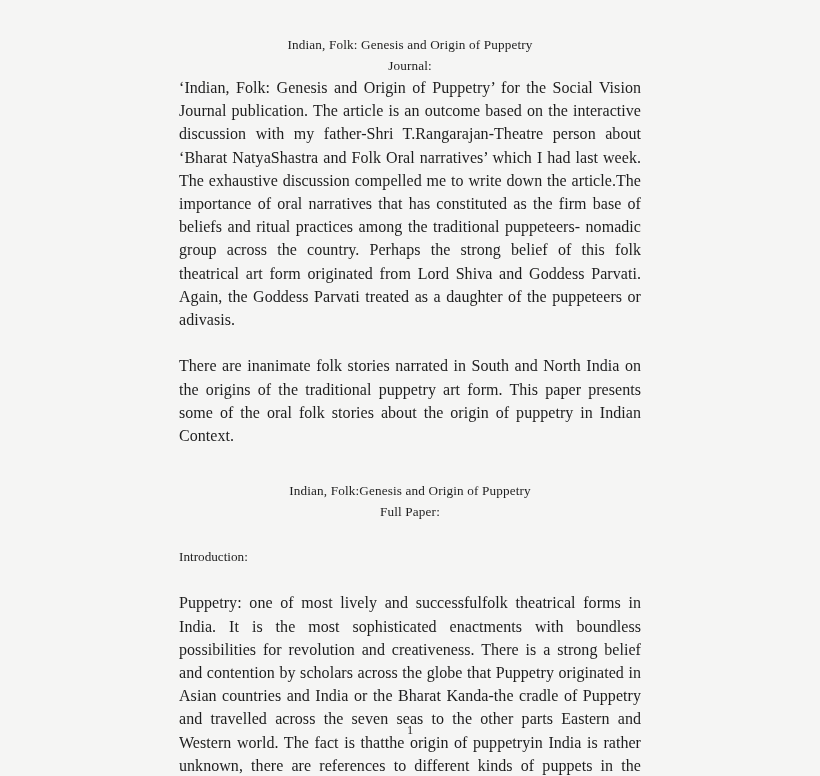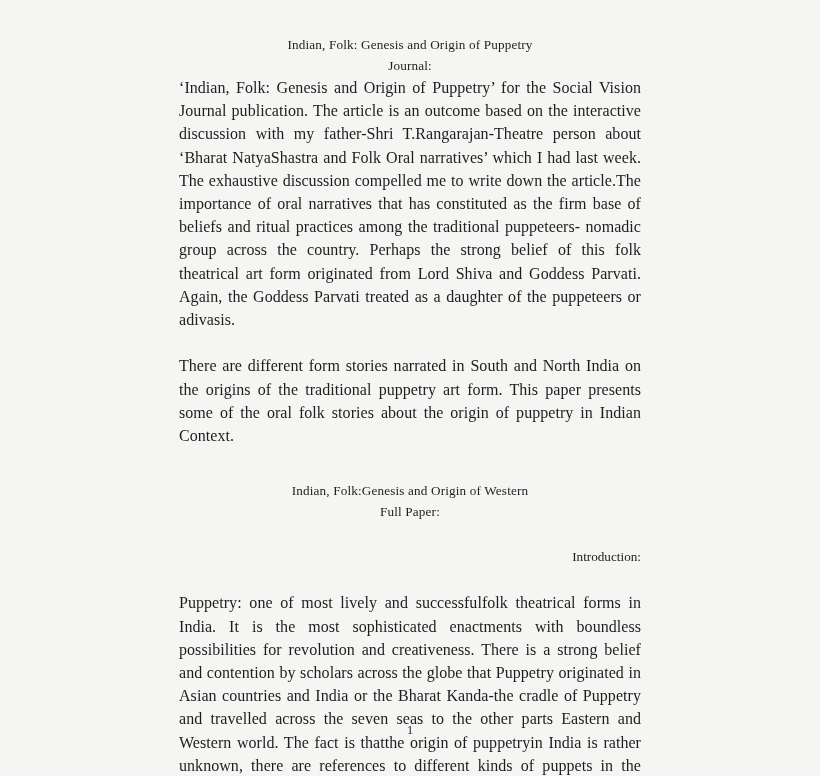--- a/index.html
+++ b/index.html
@@ -47,21 +47,21 @@
     text-justify: inter-word;
     font-size: 16px;
     line-height: 23.2px;
     letter-spacing: 0.05px;
     word-spacing: 0.2px;
     -webkit-hyphens: none;
     hyphens: none;
   }
   .head-plain {
     margin: 0;
-    text-align: right;
+    text-align: left;
     font-size: 13.2px;
     line-height: 23.2px;
   }
   .spacer-title-block { height: 34px; }
   .gap-l { height: 23px; }
   .gap-xl { height: 33px; }
   .page-number {
     position: absolute;
     left: 0;
     right: 0;
@@ -88,25 +88,25 @@
   <div class="content">
 
     <div class="spacer-title-block"></div>
 
     <div class="line-title">Indian, Folk: Genesis and Origin of Puppetry</div>
 
     <div class="line-sub">Journal:</div>
 
     <p class="para j-all">‘Indian, Folk: Genesis and Origin of Puppetry’ for the Social Vision Journal publication. The article is an outcome based on the interactive discussion with my father-Shri T.Rangarajan-Theatre person about ‘Bharat NatyaShastra and Folk Oral narratives’ which I had last week. The exhaustive discussion compelled me to write down the article.The importance of oral narratives that has constituted as the firm base of beliefs and ritual practices among the traditional puppeteers- nomadic group across the country. Perhaps the strong belief of this folk theatrical art form originated from Lord Shiva and Goddess Parvati. Again, the Goddess Parvati treated as a daughter of the puppeteers or adivasis.</p>
 
-    <p class="para">There are different form stories narrated in South and North India on the origins of the traditional puppetry art form. This paper presents some of the oral folk stories about the origin of puppetry in Indian Context.</p>
+    <p class="para">There are inanimate folk stories narrated in South and North India on the origins of the traditional puppetry art form. This paper presents some of the oral folk stories about the origin of puppetry in Indian Context.</p>
 
     <div class="gap-xl"></div>
 
-    <div class="line-title">Indian, Folk:Genesis and Origin of Western</div>
+    <div class="line-title">Indian, Folk:Genesis and Origin of Puppetry</div>
 
     <div class="line-sub">Full Paper:</div>
 
     <div class="gap-l"></div>
 
     <p class="head-plain">Introduction:</p>
 
     <div class="gap-l"></div>
 
     <p class="para j-all">Puppetry: one of most lively and successfulfolk theatrical forms in India. It is the most sophisticated enactments with boundless possibilities for revolution and creativeness. There is a strong belief and contention by scholars across the globe that Puppetry originated in Asian countries and India or the Bharat Kanda-the cradle of Puppetry and travelled across the seven seas to the other parts Eastern and Western world.  The fact is thatthe origin of puppetryin India is rather unknown, there are references to different kinds of puppets in the Ramayana, the Mahabharata and the Buddhist work called Therigatha and stories behind the origin of puppetry. Puppetplay is defined as any inanimate figure given life by the will and spirit of man(Asian Puppets: 1976).</p>

